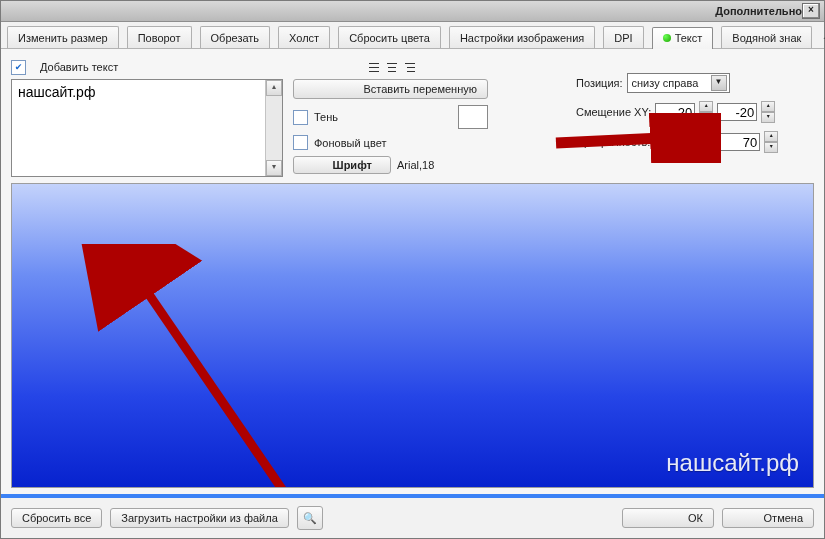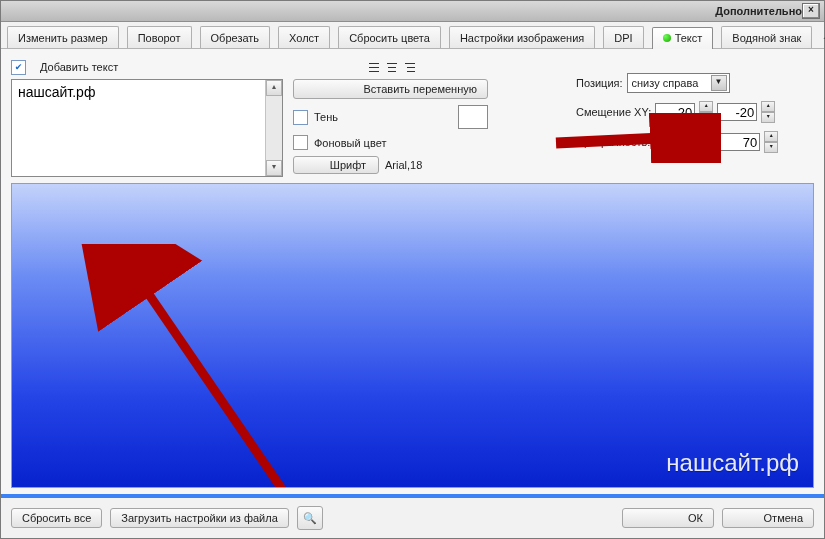--- a/index.html
+++ b/index.html
@@ -192,21 +192,21 @@
     width:195px;
   }
   .btn {
     border:1px solid #a5a5a5;
     background:linear-gradient(to bottom,#fbfbfb,#e3e3e3);
     border-radius:3px;
     padding:3px 10px;
     cursor:pointer;
     text-align:right;
   }
-  .btn.small { padding:2px 12px; }
+  .btn.small { padding:2px 18px;font-weight:bold; }
   .row { display:flex; align-items:center; gap:6px; }
   .colorbox {
     width:28px; height:22px;
     border:1px solid #888;
     background:#fff;
     margin-left:auto;
   }
 
   .right-col {
     position: absolute;

